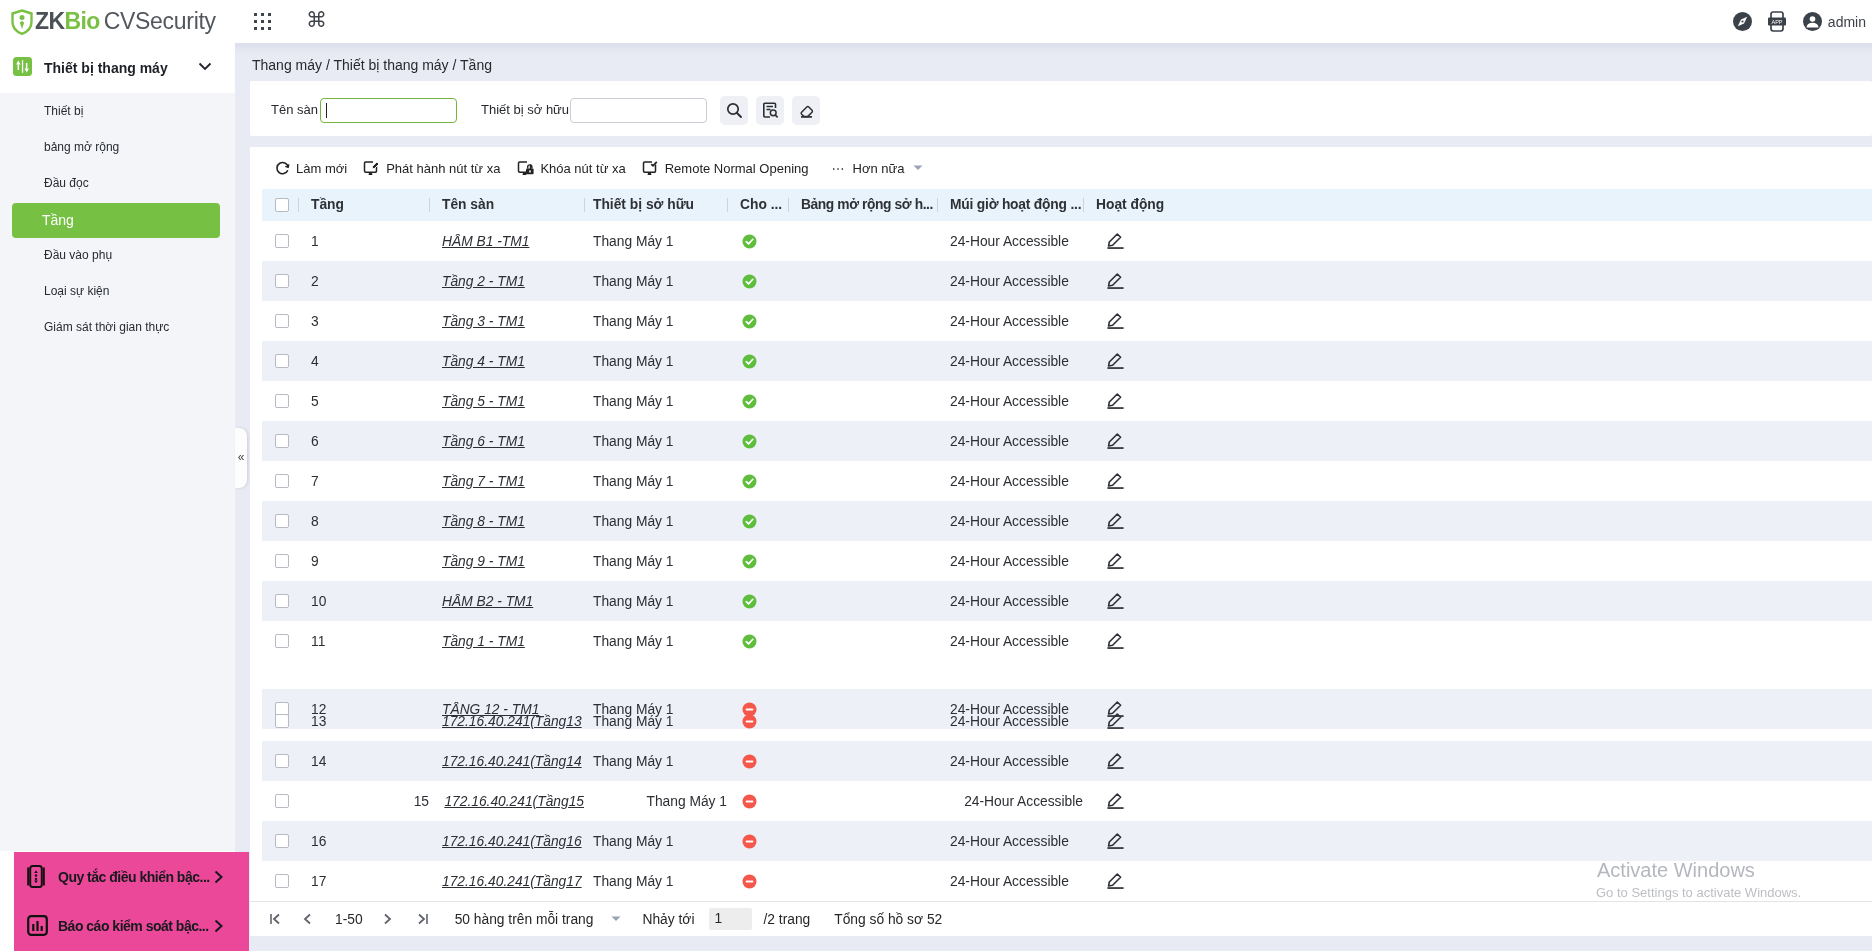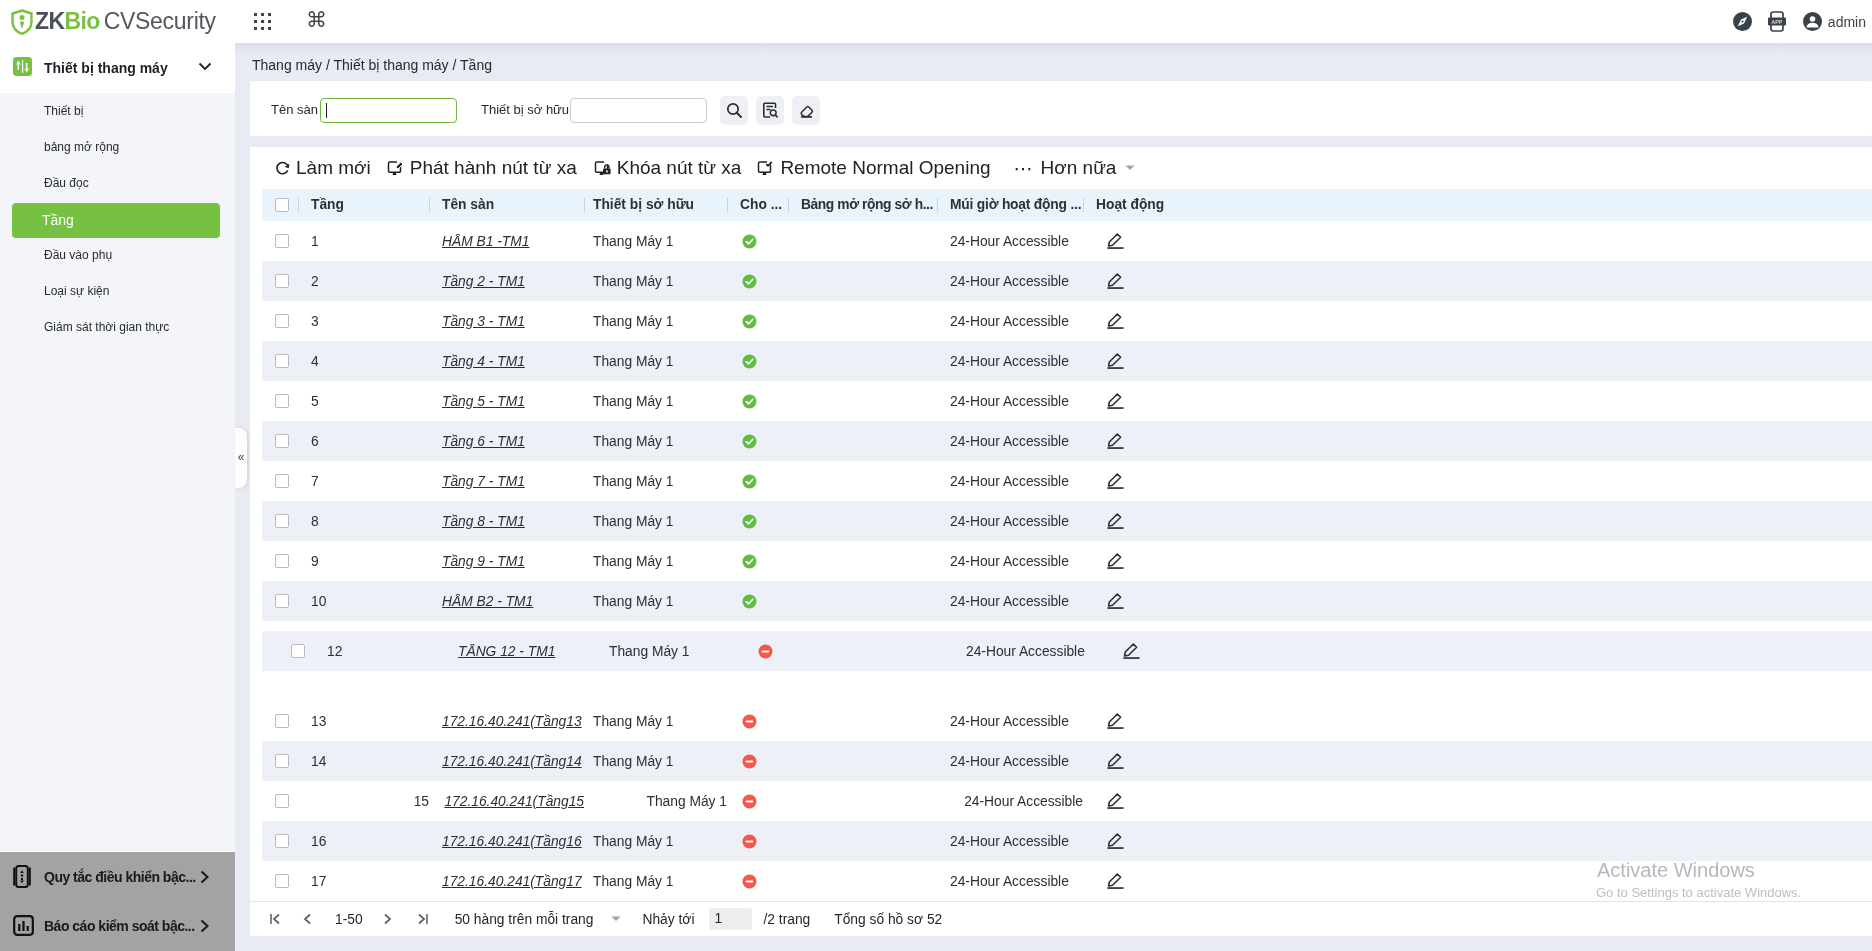--- a/index.html
+++ b/index.html
@@ -19,37 +19,37 @@
 .tr-icons { position:absolute; right:0; top:0; height:43px; display:flex; align-items:center;text-align:center; }
 .admin-txt { font-size:14px; color:#3c4248; margin-left:5px; }
 
 
 .sidebar { position:absolute; left:0; top:43px; width:235px; bottom:0; background:#fff; z-index:4; }
 .side-head { position:absolute; left:0; top:0; width:193px; height:50px; background:#fff; }
 .side-head .txt { position:absolute; left:44px; top:17px; font-size:14px; font-weight:700; color:#1c2026; }
 .submenu { position:absolute; left:0; top:50px; width:235px; height:758px; background:#f4f5f9; }
 .mitem { position:absolute; left:44px; font-size:12px; color:#272b31; }
 .mactive { position:absolute; left:12px; top:110px; width:208px; height:35px; background:#76c043; border-radius:4px; color:#fff; font-size:14px; line-height:35px; padding-left:30px; }
-.side-bot-item { position:absolute; left:0; width:235px; height:50px; background:#a3a3a3; }
+.side-bot-item { position:absolute; left:14px; width:235px; height:50px; background:#ec4899; }
 .side-bot-item .txt { position:absolute; left:44px; top:17px; font-size:14px; letter-spacing:-0.5px; font-weight:700; color:#16191d; white-space:nowrap; }
 .collapse-tab { position:absolute; left:235px; top:385px; width:12px; height:60px; background:#fdfdfe; border-radius:0 8px 8px 0; box-shadow:1px 0 3px rgba(0,0,0,0.12); z-index:3; color:#444; font-size:12px; line-height:58px; text-align:center; }
 
 
 .content { position:absolute; left:235px; top:43px; right:0; bottom:0; background:#e9ebf4; }
 .content .topshadow { position:absolute; left:0; top:0; right:0; height:12px; background:linear-gradient(#dcdfec,#e9ebf4); }
 .crumb { position:absolute; left:17px; top:14px; font-size:14px; color:#26292e; }
 .search-panel { position:absolute; left:15px; top:38px; right:0; height:55px; background:#fff; border-radius:2px; }
 .sp-label { position:absolute; top:21px; font-size:13px; color:#27292e; }
 .sp-input { position:absolute; top:17px; width:137px; height:25px; border:1px solid #c8ccd4; border-radius:4px; background:#fff; }
 .sp-input.focus { border:1.5px solid #76b63e; }
 .sp-btn { position:absolute; top:15px; width:28px; height:29px; background:#eef0f6; border-radius:5px; display:flex; align-items:center; justify-content:center; }
 
 .main-panel { position:absolute; left:15px; top:104px; right:0; height:789px; background:#fff; }
 .toolbar { position:absolute; left:0; top:0; right:0; height:42px; display:flex; align-items:center; }
-.tb-item { display:flex; align-items:center; font-size:19px; color:#232323; }
+.tb-item { display:flex; align-items:center; font-size:13px; color:#232323; }
 .tb-item svg { margin-right:6px; }
 
 
 .thead { position:absolute; left:12px; top:42px; right:0; height:32px; background:#e9f3fc; display:flex; align-items:center; font-size:13.8px; font-weight:700; color:#2e3135; }
 .hc { position:relative; height:32px; line-height:32px; padding-left:13px; overflow:hidden; white-space:nowrap; }
 .hc.sep:before { content:""; position:absolute; left:0; top:9px; width:1px; height:14px; background:#ccd3df; }
 .trow { position:absolute; left:12px; right:0; height:40px; display:flex; align-items:center; font-size:13.8px; color:#2b2e33; }
 .trow.alt { background:#eef0f7; }
 .tc { padding-left:13px; white-space:nowrap; overflow:hidden; }
 .c0 { width:36px; flex:none; }
@@ -382,21 +382,21 @@
           </div>
           <div class="tc c5"></div>
           <div class="tc c6">24-Hour Accessible</div>
           <div class="c7">
             <svg class="pencil" width="20" height="18" viewBox="0 0 20 18">
               <path d="M12.3 3 L15.6 6.3 L7.6 14.3 L3.6 15 L4.3 11 Z" fill="none" stroke="#2d3035" stroke-width="1.6" stroke-linejoin="round"></path>
               <rect x="2.4" y="16.2" width="16.2" height="1.7" fill="#2d3035"></rect>
             </svg>
           </div>
         </div>
-        <div class="trow alt" style="top:484px;padding-left:16px;">
+        <div class="trow alt" style="top:542px;">
           <div class="c0">
             <div class="cbx"></div>
           </div>
           <div class="tc c1">12</div>
           <div class="tc c2"><span class="lnk">TẦNG 12 - TM1</span></div>
           <div class="tc c3" style="padding-left:9px;">Thang Máy 1</div>
           <div class="c4" style="padding-left:15px;">
             <svg width="15" height="15" viewBox="0 0 15 15" style="display:block">
               <circle cx="7.5" cy="7.5" r="7" fill="#f5574b"></circle>
               <rect x="3.6" y="6.5" width="7.8" height="2" rx="1" fill="#fff"></rect>

